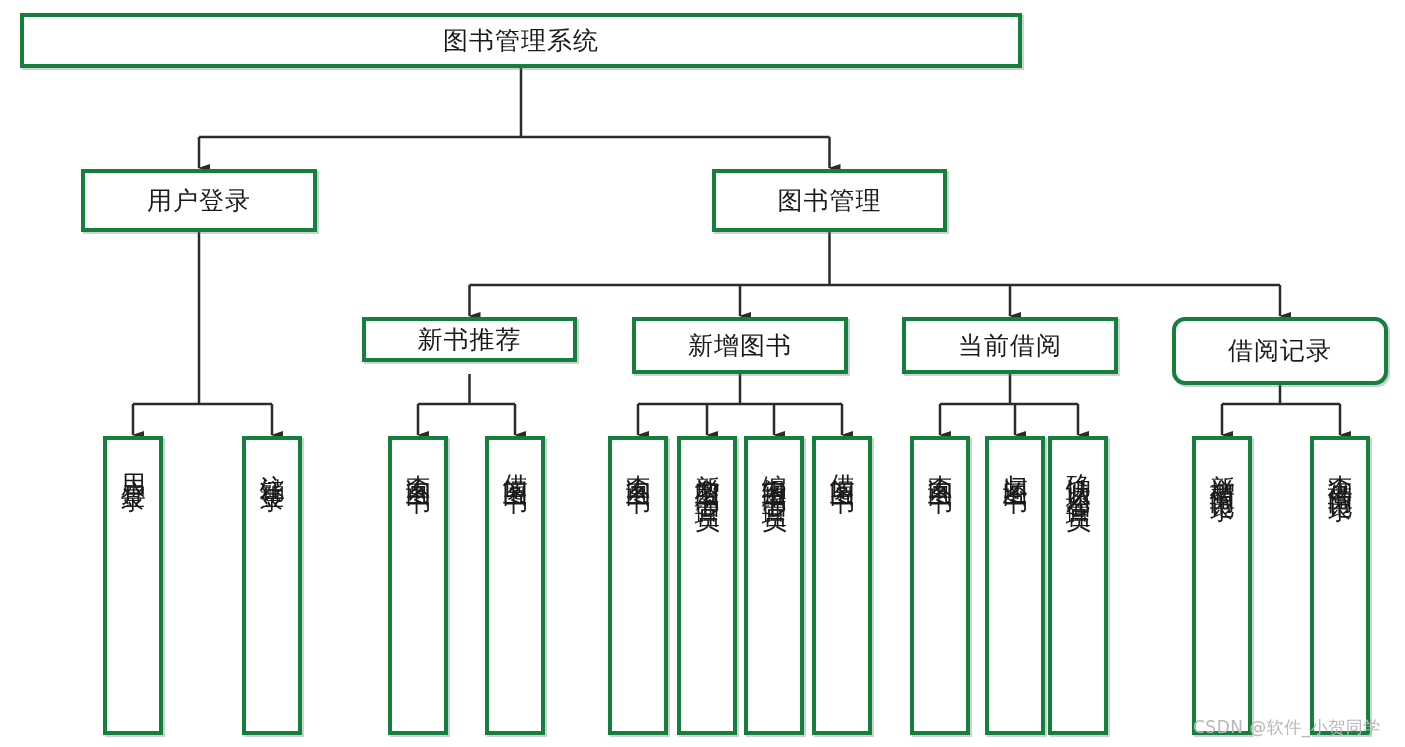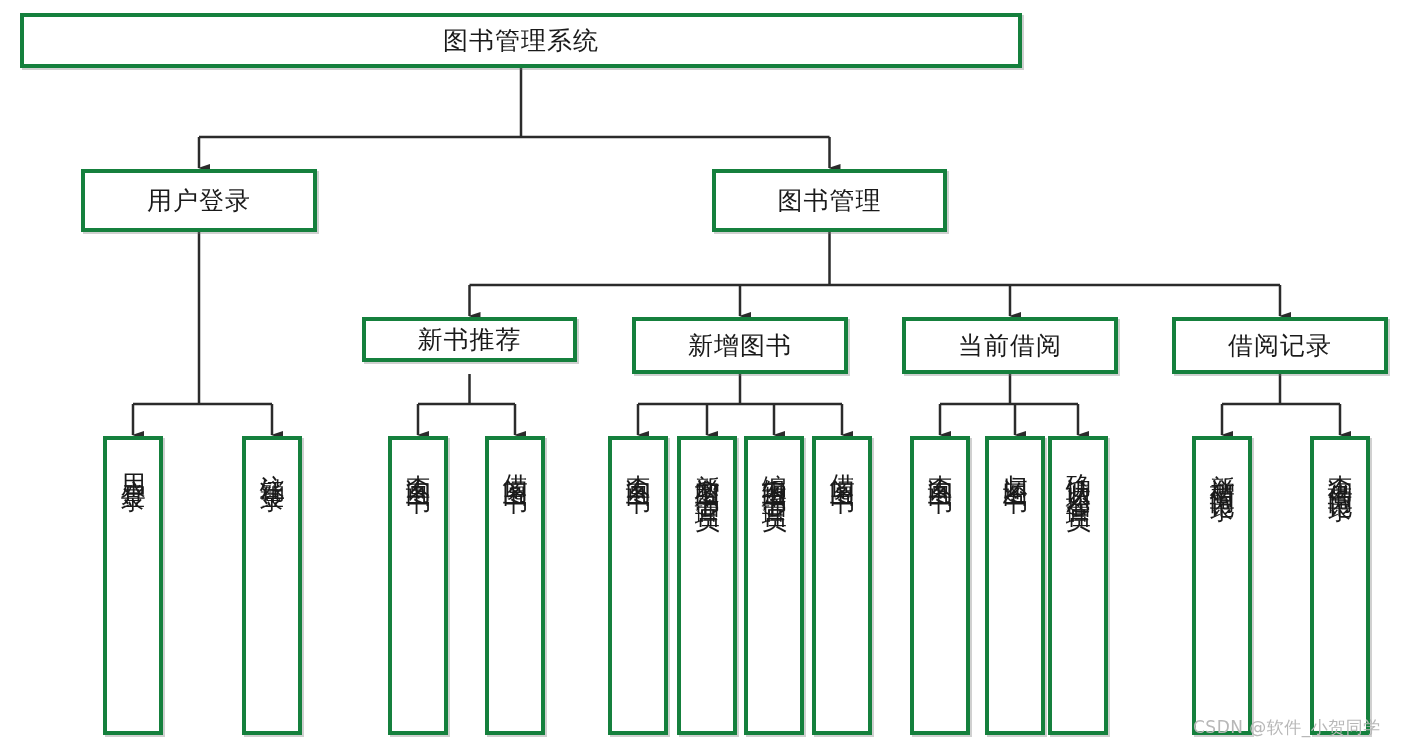--- a/index.html
+++ b/index.html
@@ -131,21 +131,21 @@
       </div>
       <div class="node horizontal" style="left: 362px; top: 317px; width: 215px; height: 45px;">
         <span class="node-label">新书推荐</span>
       </div>
       <div class="node horizontal" style="left: 632px; top: 317px; width: 216px; height: 57px;">
         <span class="node-label">新增图书</span>
       </div>
       <div class="node horizontal" style="left: 902px; top: 317px; width: 216px; height: 57px;">
         <span class="node-label">当前借阅</span>
       </div>
-      <div class="node horizontal" style="left: 1172px; top: 317px; width: 216px; height: 57px;">
+      <div class="node horizontal" style="left: 1172px; top: 317px; width: 216px; height: 68px; border-radius: 13px;">
         <span class="node-label">借阅记录</span>
       </div>
       <div class="node leaf" style="left: 103px; top: 436px; width: 60px; height: 299px;">
         <span class="node-label">用户登录</span>
       </div>
       <div class="node leaf" style="left: 242px; top: 436px; width: 60px; height: 299px;">
         <span class="node-label">注销登录</span>
       </div>
       <div class="node leaf" style="left: 388px; top: 436px; width: 60px; height: 299px;">
         <span class="node-label">查询图书</span>

